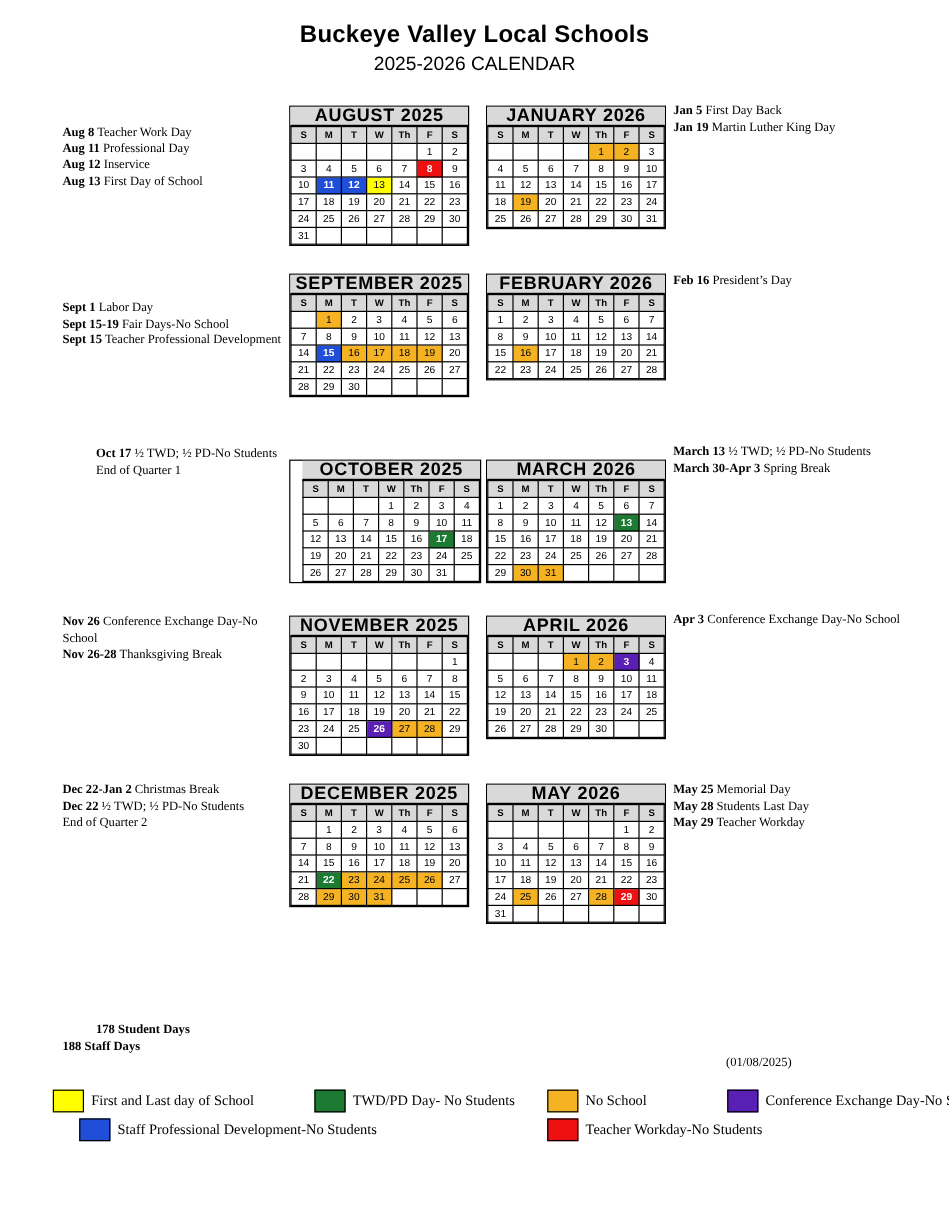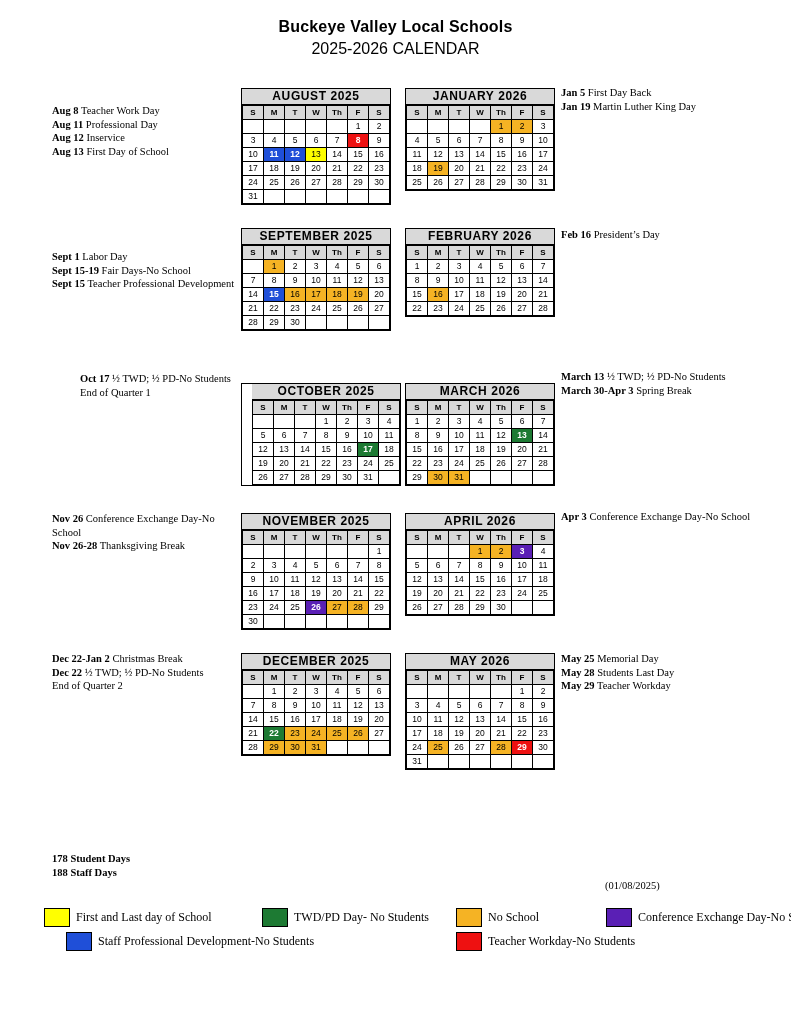--- a/index.html
+++ b/index.html
@@ -21,21 +21,21 @@
     height: 1024px;
   }
   
   .header {
     text-align: center;
     padding-top: 18px;
   }
   .header .line1 {
     font-family: "Liberation Sans", sans-serif;
     font-weight: bold;
-    font-size: 16px;
+    font-size: 20px;
     letter-spacing: 0.2px;
   }
   .header .line2 {
     font-family: "Liberation Sans", sans-serif;
     font-weight: normal;
     font-size: 16px;
     margin-top: 4px;
   }
   
   .cal-area {
@@ -71,21 +71,21 @@
     vertical-align: middle;
     font-family: "Liberation Sans", sans-serif;
     font-size: 8.5px;
     padding: 0;
     line-height: 13px;
   }
   .cal-title {
     background: #d9d9d9;
     font-family: "Liberation Sans", sans-serif;
     font-weight: bold;
-    font-size: 12px;
+    font-size: 15px;
     text-align: center;
     letter-spacing: 0.6px;
     border-bottom: 1px solid #000;
     height: 15px;
     line-height: 15px;
   }
   table.caltbl th.dow {
     background: #d9d9d9;
     font-weight: bold;
     font-size: 8px;
@@ -820,21 +820,21 @@
                 <td class="empty">&nbsp;</td>
                 <td class="empty">&nbsp;</td>
               </tr>
             </tbody>
           </table>
         </div>
       </div>
     </div>
 
   <div class="days">
-    <div style="font-weight: bold;">178 Student Days</div>
+    <div style="font-weight: bold; margin-left: 28px;">178 Student Days</div>
     <div style="font-weight: bold;">188 Staff Days</div>
   </div>
 
   <div class="revdate">(01/08/2025)</div>
 
   <div class="legend" id="legend">
     <div class="legend-row" id="legend-row-0">
         <div class="lg-item" style="left: 0px; top: 0px;">
           <span class="swatch" style="background: rgb(255, 255, 0);"></span>
           <span class="lg-label">First and Last day of School</span>

